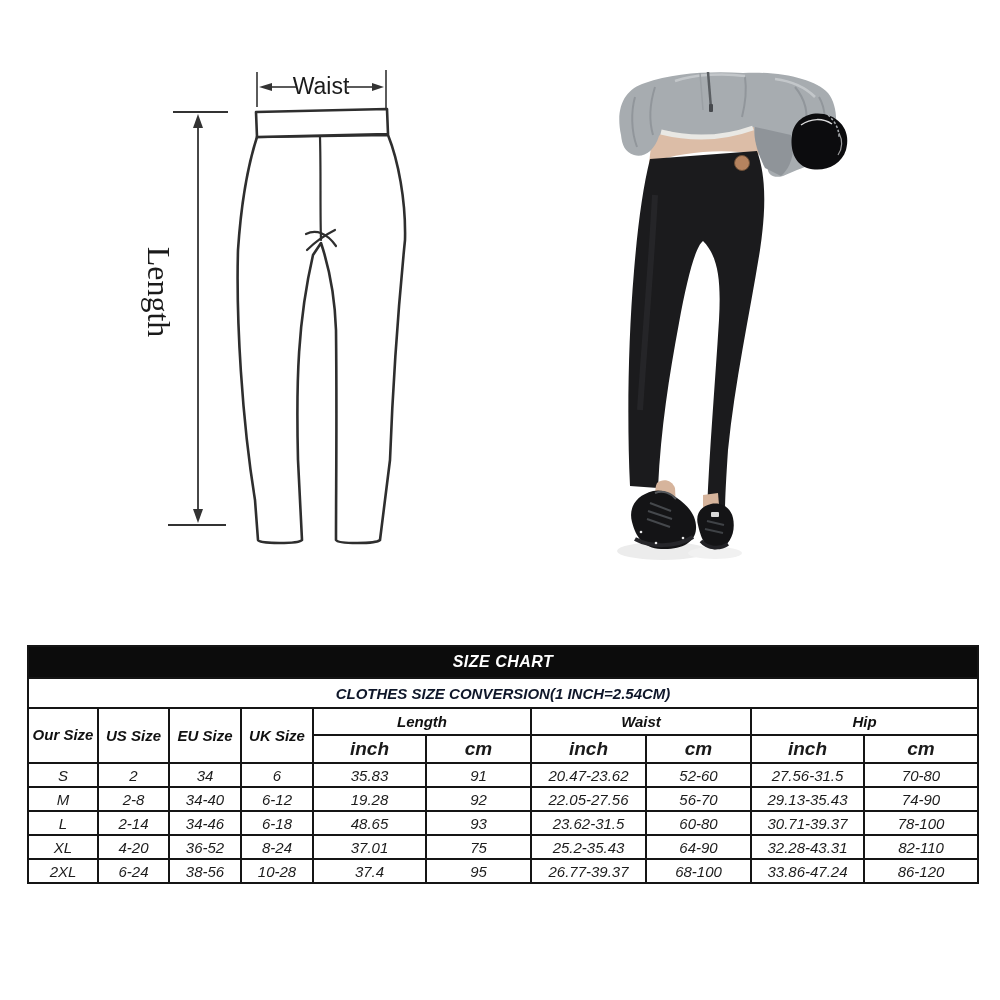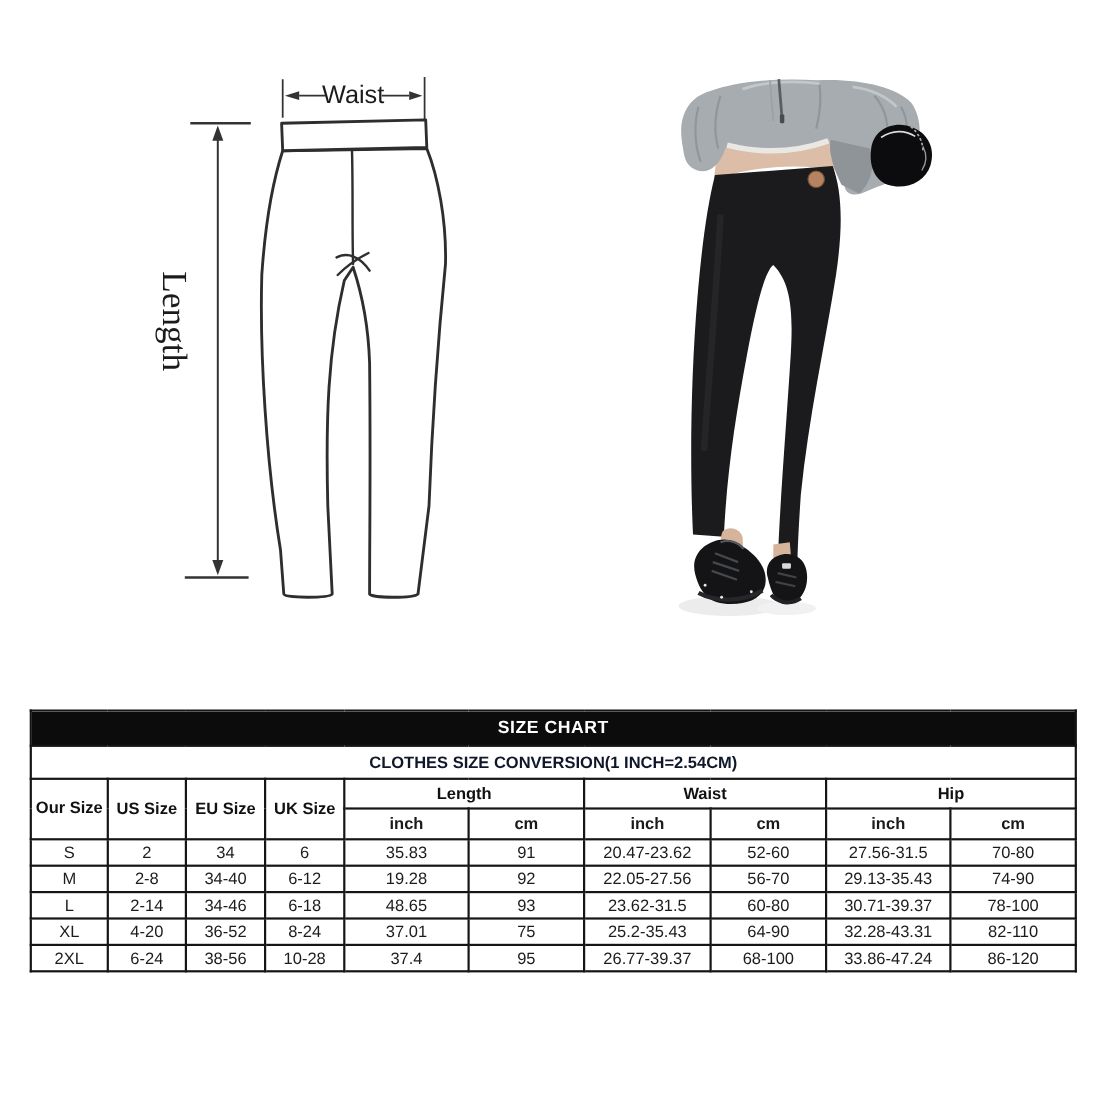--- a/index.html
+++ b/index.html
@@ -10,39 +10,39 @@
   }
   .canvas{position:absolute;left:0;top:0;width:1000px;height:1000px;background:#fff;border-radius:29px;}
 
   
   .diagram{position:absolute;left:120px;top:55px;width:340px;height:525px;}
 
   
   .photo{position:absolute;left:595px;top:55px;width:290px;height:515px;}
 
   
-  .chart-wrap{position:absolute;left:27px;top:645px;width:868px;}
+  .chart-wrap{position:absolute;left:27px;top:645px;width:868px;font-style:italic;}
   table.sizechart{
     width:950px;border-collapse:collapse;table-layout:fixed;
     font-family:"Liberation Sans",sans-serif;
   }
   table.sizechart td{
     border:2px solid #151515;text-align:center;vertical-align:middle;
     padding:0;overflow:hidden;white-space:nowrap;
   }
   tr.title-row td{
     background:#0c0c0c;color:#ffffff;font-weight:700;font-size:16px;
     height:30px;letter-spacing:.5px;white-space:nowrap;
   }
   tr.subtitle-row td{
     font-weight:700;font-size:15px;height:28px;color:#0f172a;
   }
   tr.head-row td{font-weight:700;font-size:15px;height:25px;color:#111;}
   tr.head-row td.wrap{white-space:normal;line-height:1.25;}
-  tr.sub-row td{font-weight:700;font-size:15px;height:26px;}
+  tr.sub-row td{font-weight:700;font-size:19px;height:26px;}
   tr.data-row td{font-size:15px;font-weight:400;height:22px;color:#1c1c1c;}
 </style>
 </head>
 <body>
 
 <div class="canvas">
 
   <svg class="diagram" viewBox="0 0 340 525" xmlns="http://www.w3.org/2000/svg">
 
     <text x="201" y="39" font-size="23" text-anchor="middle" fill="#1b1b1b" font-family="Liberation Sans, sans-serif">Waist</text>

